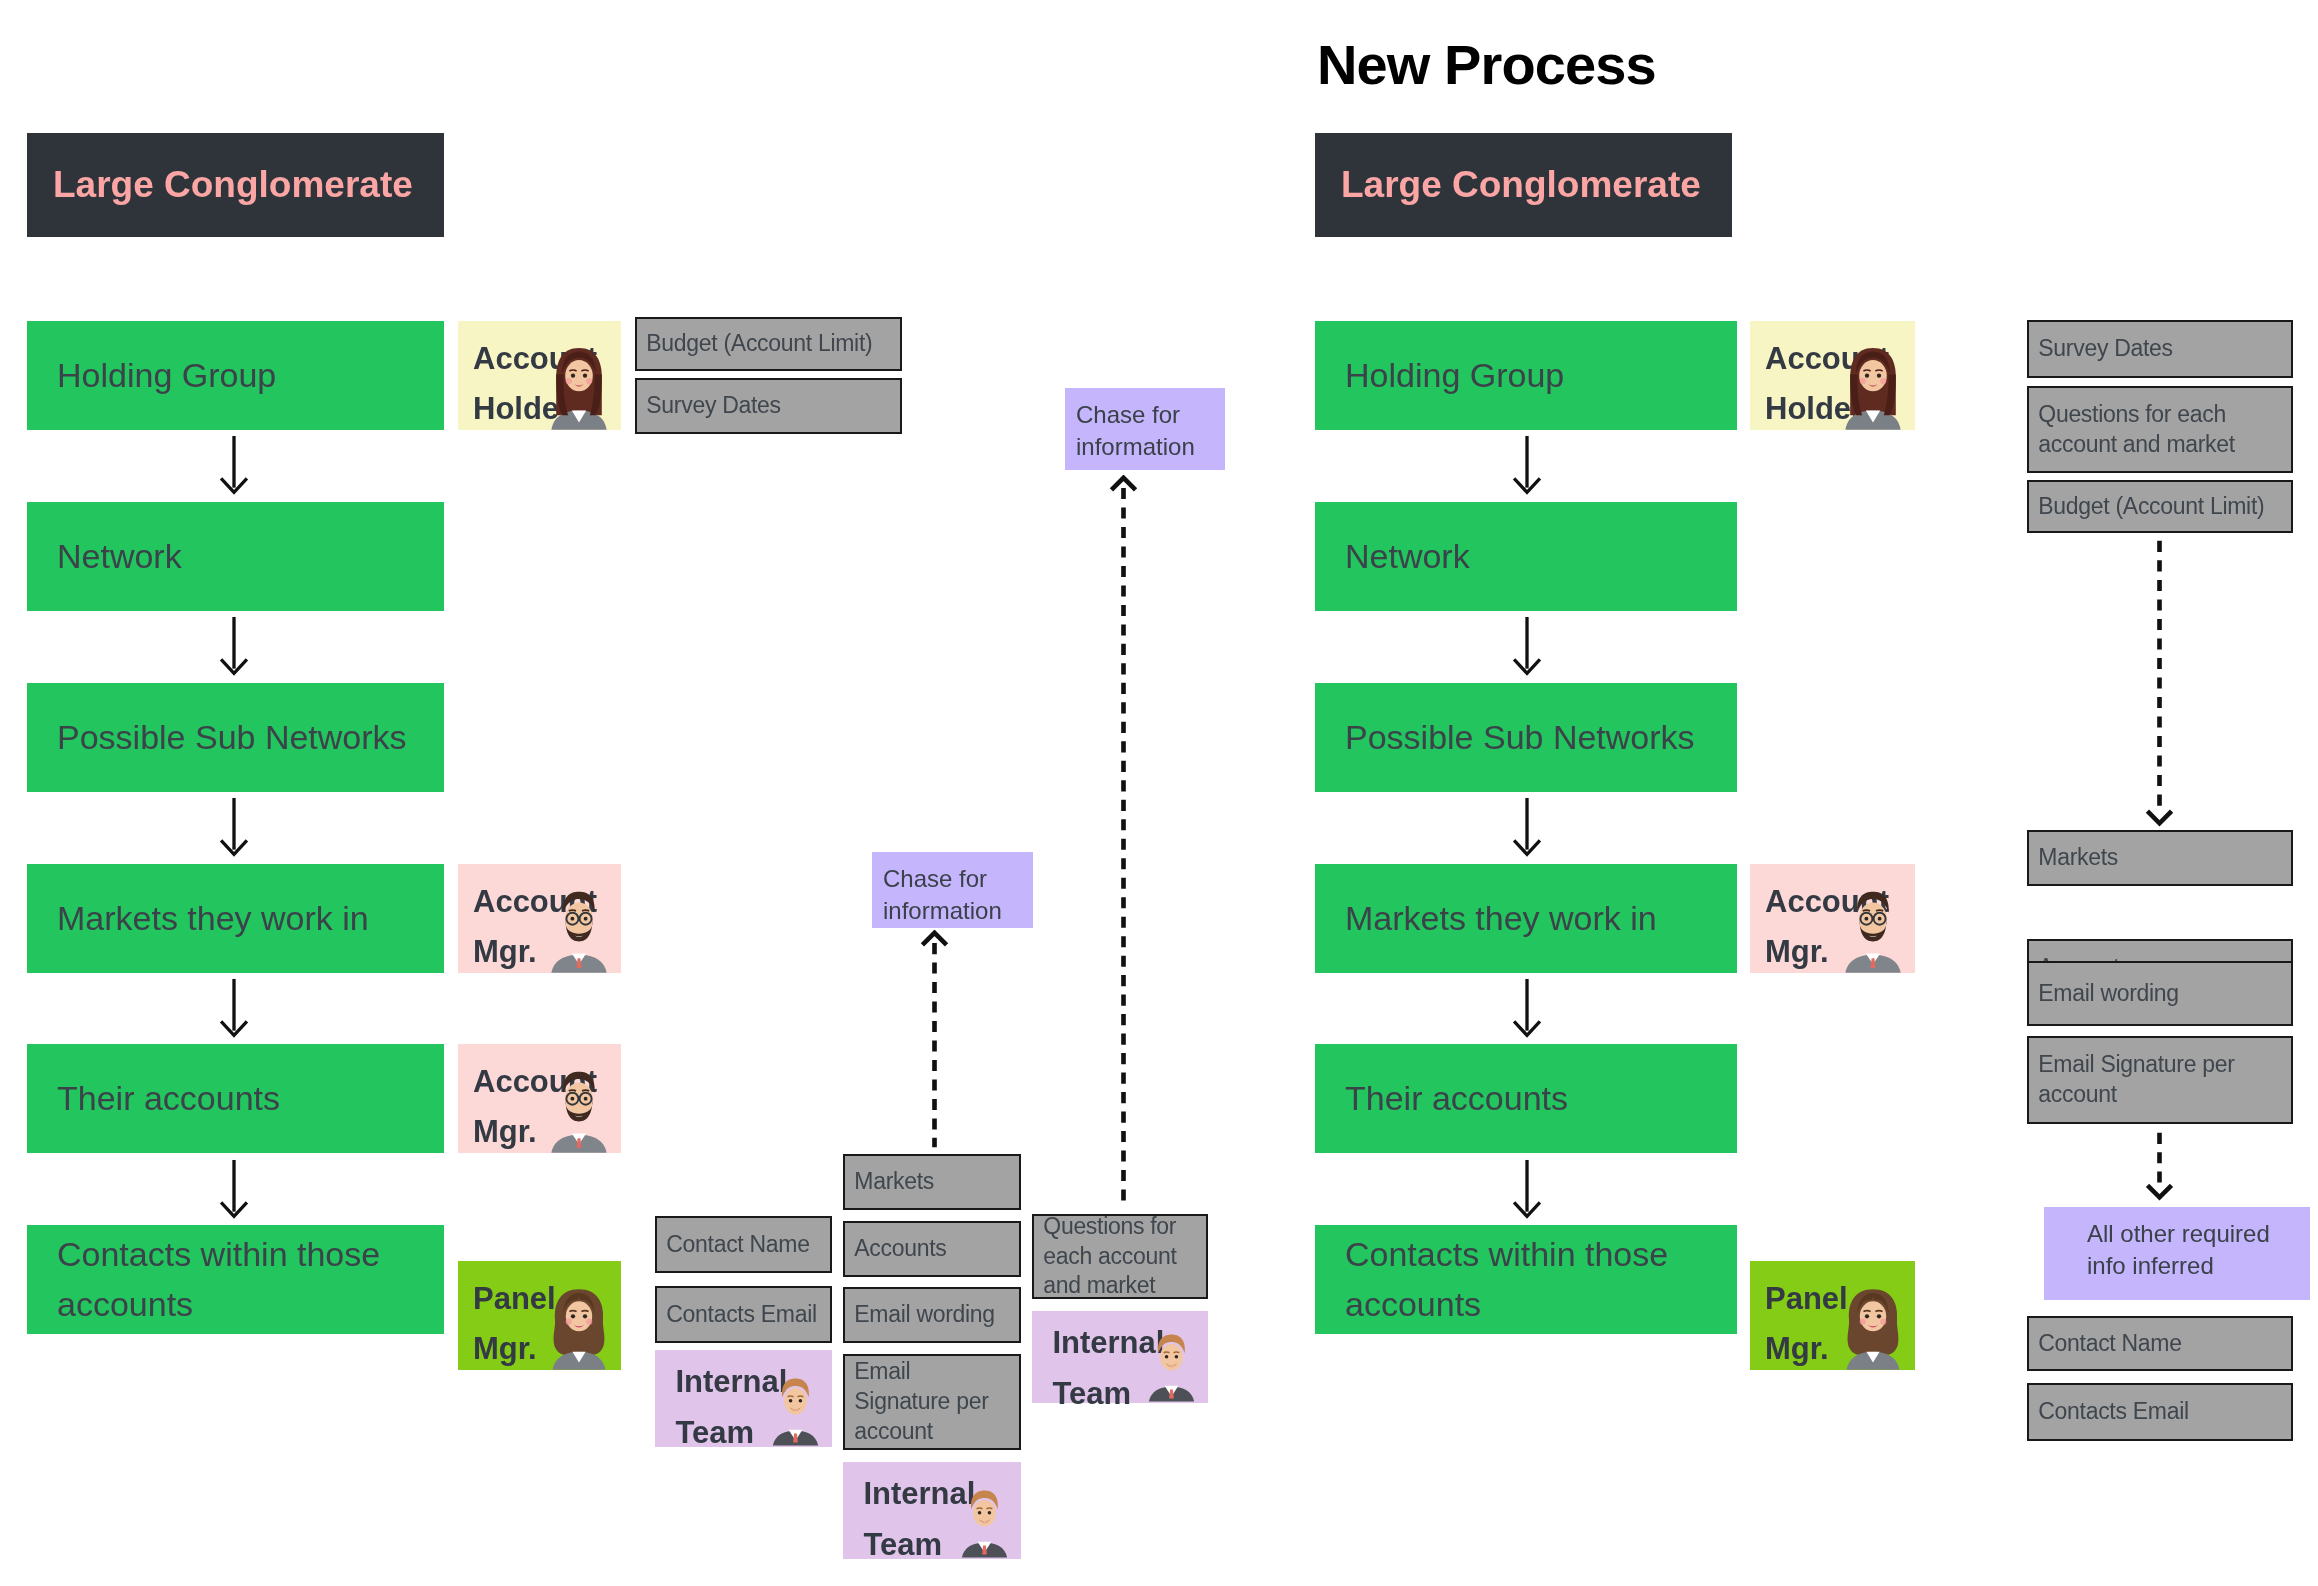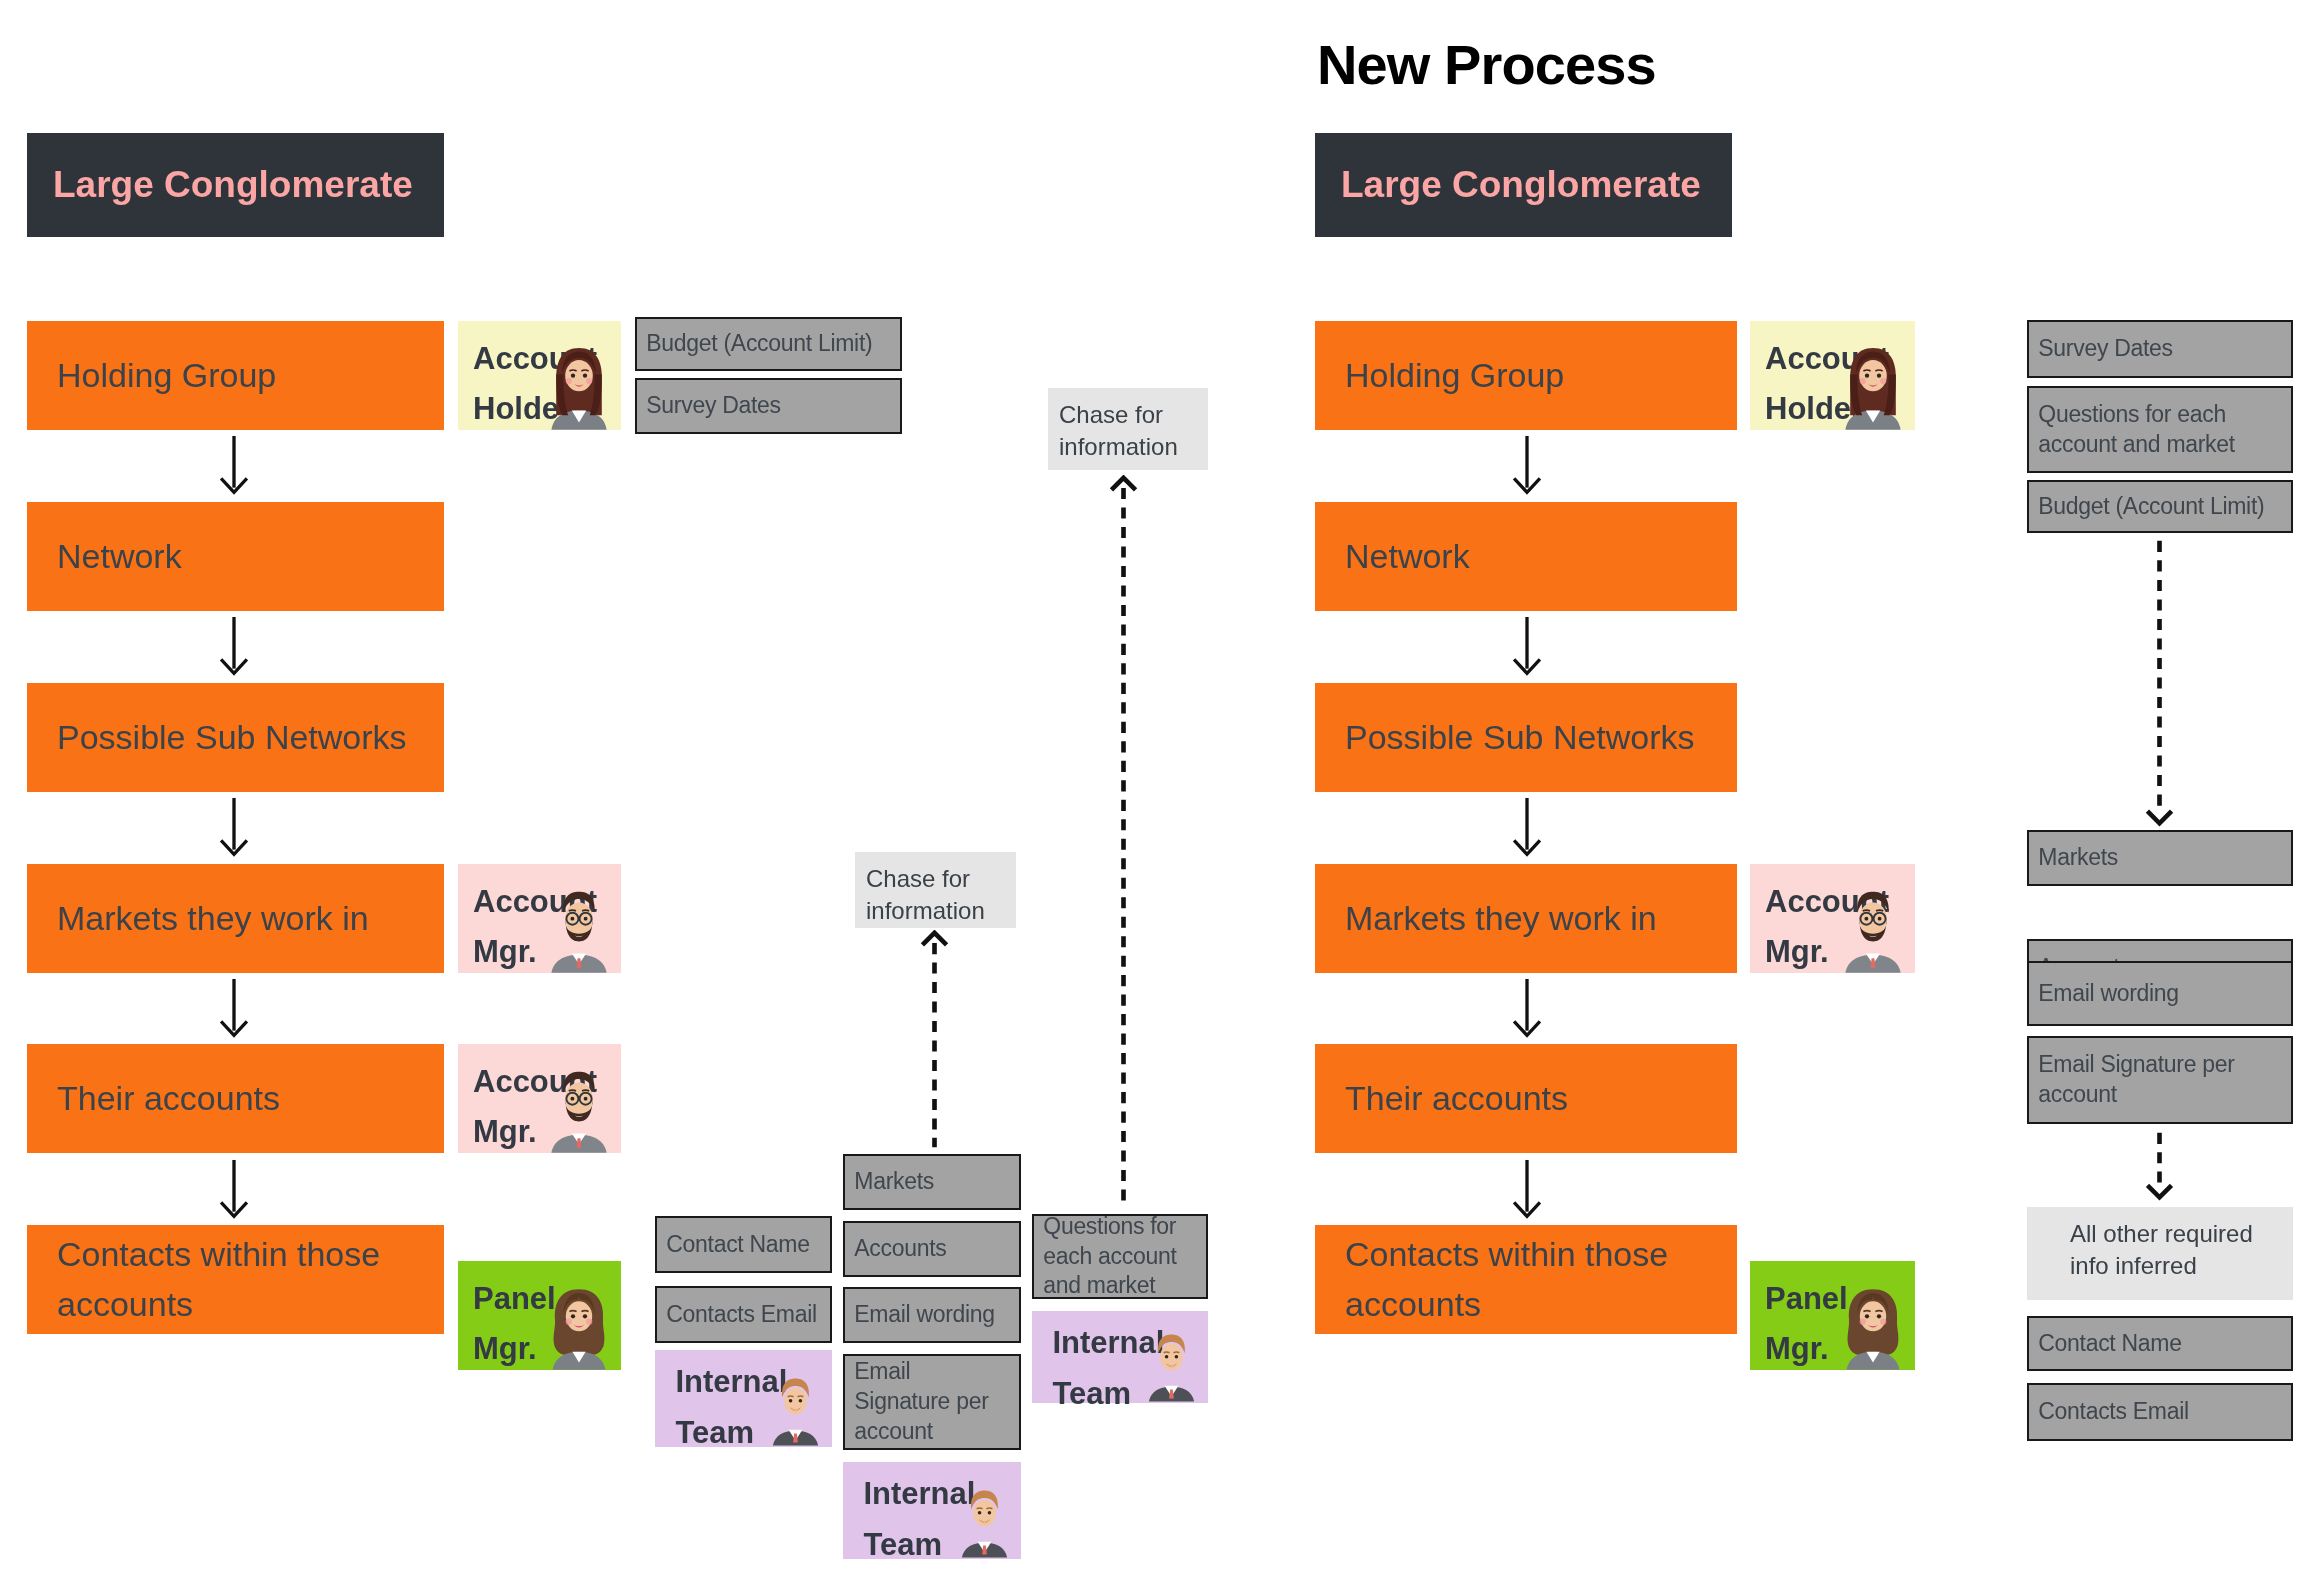--- a/index.html
+++ b/index.html
@@ -2,31 +2,31 @@
 <html style="font-size:15px"><head>
 <meta charset="utf-8">
 <style>
   html,body{margin:0;padding:0;background:#fff;}
   .canvas{position:relative;width:2319px;height:1586px;background:#ffffff;
           font-family:"Liberation Sans", sans-serif;color:#3b4249;overflow:hidden;}
   .abs{position:absolute;box-sizing:border-box;}
   .title{font-size:56px;font-weight:700;color:#000;letter-spacing:-0.9px;}
   .company{background:#2e343a;color:#fca5a5;font-weight:700;font-size:37px;
            display:flex;align-items:center;padding-left:26px;}
-  .flow{background:#f97316;font-size:34px;display:flex;align-items:center;
+  .flow{background:#22c55e;font-size:34px;display:flex;align-items:center;
         padding:0 37px 0 30px;line-height:1.45;color:#3b4249;}
   .role{font-weight:700;font-size:31px;line-height:1.62;padding:13px 0 0 15px;color:#333a44;}
   .payellow{background:#f8f5c4;}
   .pink{background:#fcd8d6;}
   .peach{background:#84cc16;margin-top:36px;}
   .purple{background:#e1c4e9;}
   .outline{background:#a3a3a3;border:2.8px solid #191919;font-size:23px;letter-spacing:-0.3px;
            display:flex;align-items:center;padding:0 7.4px 0 9.3px;line-height:1.3;color:#3f464d;overflow:hidden;}
   .nw{white-space:nowrap;}
-  .hl{background:#e5e5e5;font-size:24px;padding:11px 11px;line-height:1.35;color:#3a4149;}
+  .hl{background:#c4b5fd;font-size:24px;padding:11px 11px;line-height:1.35;color:#3a4149;margin-left:17px;}
   .avatar{position:absolute;right:5.6px;bottom:0;width:72px;height:87px;}
   .avatar.sm{width:59px;height:74px;right:7.4px;}
 </style>
 </head>
 <body>
 
 <svg width="0" height="0" style="position:absolute" aria-hidden="true">
   <defs>
     <symbol id="av-woman-long" viewBox="0 0 60 72">
       <path d="M30 4 C16 4 11 15 11 28 L11 60 L49 60 L49 28 C49 15 44 4 30 4 Z" fill="#5f2a20"></path>

